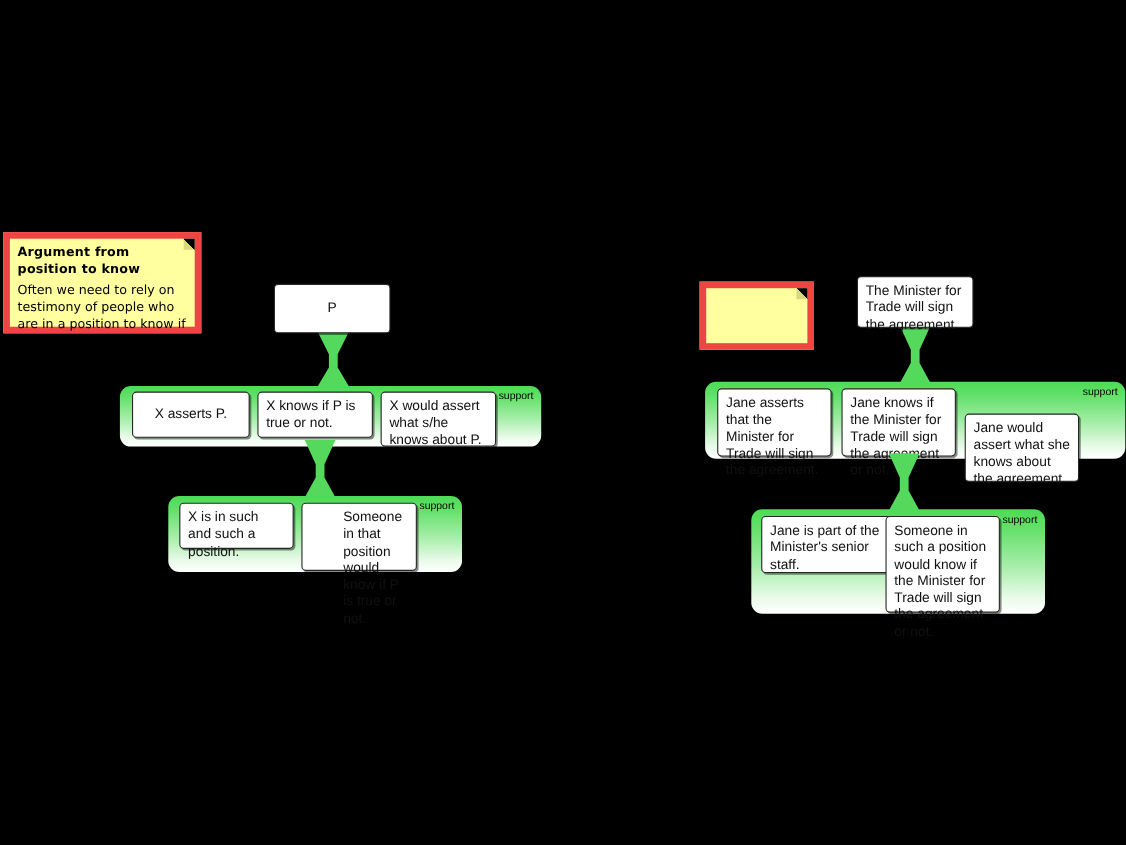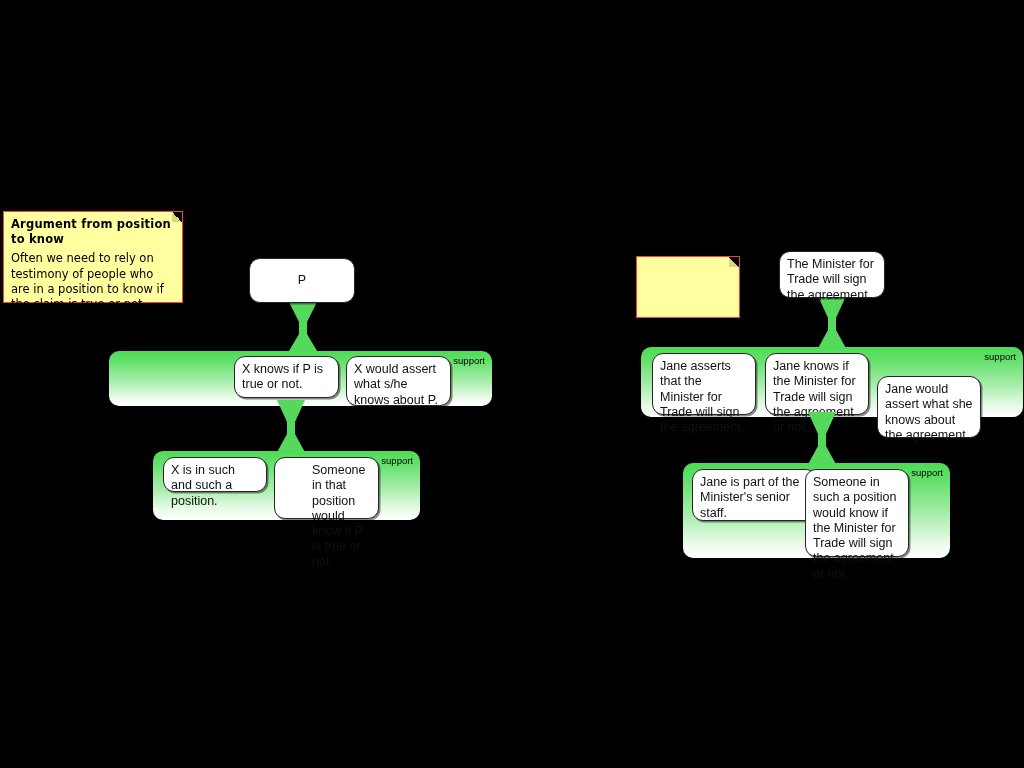--- a/index.html
+++ b/index.html
@@ -1,33 +1,33 @@
 <!DOCTYPE html>
 <html><head>
 <meta charset="utf-8">
 <style>
   html,body{margin:0;padding:0;background:#000;}
   body{width:1024px;height:768px;position:relative;overflow:hidden;
        font-family:"Liberation Sans",sans-serif;}
   #canvas{position:absolute;left:0;top:0;width:1024px;height:768px;}
 
   
-  .note{position:absolute;background:#ffffa0;border:1px solid #ef4444;
+  .note{position:absolute;background:#ffffa0;border:6px solid #ef4444;
         box-sizing:border-box;padding:5px 7px 9px 7px;
         font-family:"DejaVu Sans",sans-serif;font-size:11.5px;color:#000;
         line-height:1.32;}
   .note .fold{position:absolute;right:0;top:0;width:10px;height:10px;
         background:linear-gradient(225deg,#000 0 50%,#d8d87f 50% 100%);}
   .note-title{font-weight:bold;letter-spacing:.2px;margin-bottom:4px;
         font-size:11.5px;}
   .note-body{font-size:11.5px;}
 
   
   .claim{position:absolute;background:#ffffff;border:1.6px solid #262626;
-         border-radius:11px;box-sizing:border-box;
+         border-radius:4px;box-sizing:border-box;
          font-size:12.5px;color:#111;line-height:1.22;
          padding:5px 7px;box-shadow:1.5px 1.5px 0 rgba(0,0,0,.45);}
   .claim.center{display:flex;align-items:center;justify-content:center;text-align:center;}
   .claim.topleft{display:block;}
 
   
   .support-group{position:absolute;border-radius:10px;box-sizing:border-box;
        background:linear-gradient(to bottom,#4ddb55 0%,#63e06a 18%,#a8eeab 55%,#eafbea 85%,#ffffff 100%);
        box-shadow:1.5px 1.5px 0 rgba(0,0,0,.5);}
   .support-label{position:absolute;font-size:9.5px;color:#000;
@@ -54,37 +54,40 @@
     </svg>
   </div>
 
   <div class="claim center" style="left:249px;top:258px;width:106px;height:45px;">
     <span>P</span>
   </div>
 
   <div class="support-group" style="left:109px;top:351px;width:383px;height:55px;">
     <div class="support-label" style="right:7px;top:4px;">support</div>
   </div>
+  <div class="claim center" style="left:120px;top:356px;width:107px;height:42px;">
+    <span>X asserts P.</span>
+  </div>
   <div class="claim topleft" style="left:234px;top:356px;width:105px;height:42px;">
     <span>X knows if P is true or not.</span>
   </div>
   <div class="claim topleft" style="left:346px;top:356px;width:105px;height:50px;">
     <span>X would assert what s/he knows about P.</span>
   </div>
 
   <div class="conn" style="left:272px;top:400px;width:38px;height:56px;">
     <svg width="38" height="56" viewBox="0 0 38 56">
       <path d="M5 0 L33 0 L23 22 L23 34 L35 56 L3 56 L15 34 L15 22 Z" fill="#55d95c"></path>
     </svg>
   </div>
 
   <div class="support-group" style="left:153px;top:451px;width:267px;height:69px;">
     <div class="support-label" style="right:7px;top:4px;">support</div>
   </div>
-  <div class="claim topleft" style="left:163px;top:457px;width:104px;height:35px;">
+  <div class="claim topleft" style="left:163px;top:457px;width:104px;height:42px;">
     <span>X is in such and such a position.</span>
   </div>
   <div class="claim topleft" style="left:274px;top:457px;width:105px;height:62px;padding-left:37px;">
     <span>Someone in that position would know if P is true or not.</span>
   </div>
 
   <div class="note" style="left:636px;top:256px;width:104px;height:62px;">
     <div class="fold"></div>
   </div>
 

